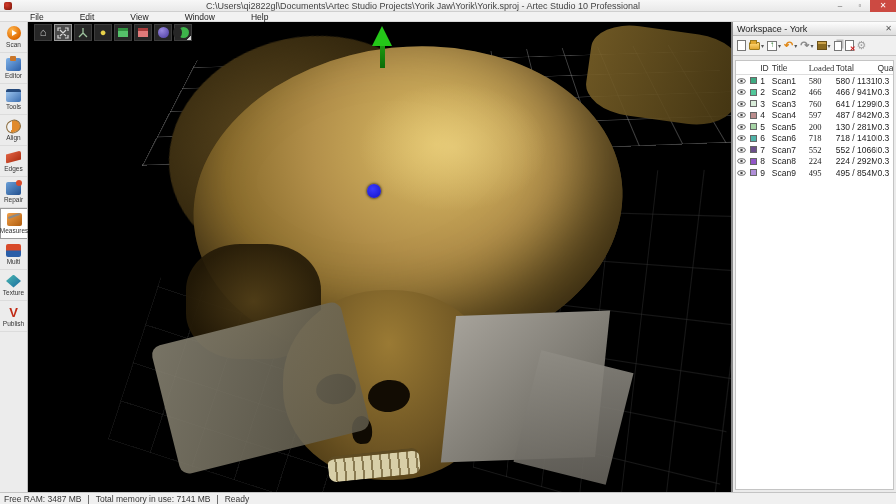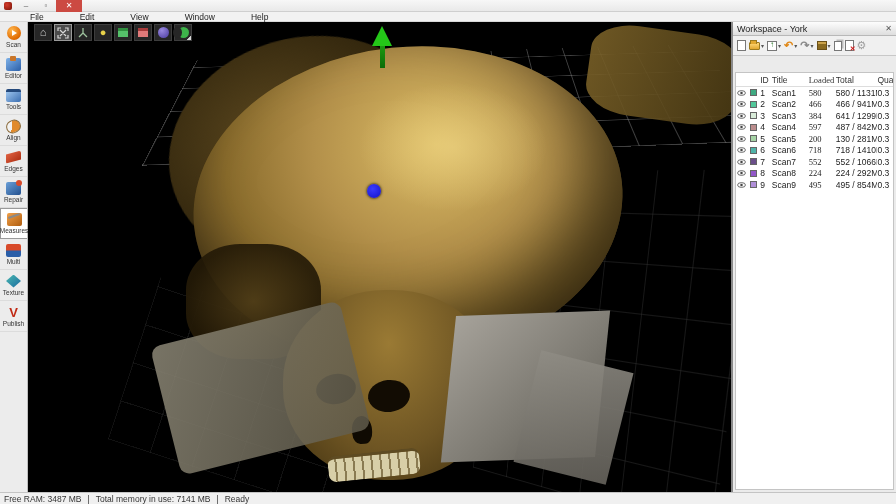--- a/index.html
+++ b/index.html
@@ -113,21 +113,21 @@
   .mini-save { width:10px; height:10px; background:#fff; border:1px solid #777; position:relative; }
   .mini-save::after { content:"↑"; position:absolute; left:2px; top:-2px; font-size:8px; color:#2a7a2a; }
   .undo-g { color:#e08818; font-weight:bold; }
   .redo-g { color:#8a8a8a; font-weight:bold; }
   .mini-box { width:10px; height:9px; background:linear-gradient(#caa24a 35%,#8a6a20 35%); border:1px solid #6a5018; }
   .mini-copy { width:8px; height:10px; background:#fff; border:1px solid #777; box-shadow:2px -2px 0 -0.5px #bbb; }
   .mini-del { width:9px; height:11px; background:#fff; border:1px solid #777; position:relative; }
   .mini-del::after { content:"✕"; position:absolute; right:-3px; bottom:-3px; font-size:7px; color:#c22; font-weight:bold; }
   .gear-g { color:#a0a0a0; }
 
-  .scan-table { flex:1; background:#fff; margin:16px 2px 2px 2px; border:1px solid #c4c4c4; overflow:hidden; }
+  .scan-table { flex:1; background:#fff; margin:4px 2px 2px 2px; border:1px solid #c4c4c4; overflow:hidden; }
   .thead, .trow { display:flex; align-items:center; font-size:8.5px; color:#222; }
   .thead { height:14px; border-bottom:1px solid #ddd; color:#333; }
   .trow { height:11.5px; }
   .cell { display:flex; align-items:center; overflow:hidden; white-space:nowrap; }
   .c-eye { width:12px; justify-content:center; }
   .c-sw { width:13px; justify-content:center; }
   .c-id { width:12px; }
   .c-title { width:38px; }
   .c-loaded { width:28px;font-family:Liberation Serif, serif; }
   .c-total { width:43px; }
@@ -136,20 +136,21 @@
   .eyesvg { width:9px; height:6px; }
 
   
   .statusbar { height:12px; background:#f0f0f0; border-top:1px solid #c4c4c4; display:flex; align-items:center; gap:6px; padding-left:4px; font-size:8.5px; color:#333; }
 </style>
 </head>
 <body>
 
 <div class="titlebar">
   <span class="app-icon"></span>
+  <span class="win-title">C:\Users\qi2822gl\Documents\Artec Studio Projects\Yorik Jaw\Yorik\Yorik.sproj - Artec Studio 10 Professional</span>
   <span class="win-controls">
     <span class="win-btn">–</span>
     <span class="win-btn">▫</span>
     <span class="win-btn close">✕</span>
   </span>
 </div>
 
 <div class="menubar">
   <span class="menu-item">File</span>
   <span class="menu-item">Edit</span>
@@ -348,21 +349,21 @@
             <svg class="eyesvg" viewBox="0 0 16 10">
               <ellipse cx="8" cy="5" rx="7" ry="4.2" fill="none" stroke="#444" stroke-width="1.4"></ellipse>
               <circle cx="8" cy="5" r="2.2" fill="#444"></circle>
             </svg>
           </span>
         <span class="cell c-sw">
             <span class="swatch" style="background: rgb(217, 236, 217);"></span>
           </span>
         <span class="cell c-id">3</span>
         <span class="cell c-title">Scan3</span>
-        <span class="cell c-loaded">384</span>
+        <span class="cell c-loaded">760</span>
         <span class="cell c-total">641 / 1299Mb</span>
         <span class="cell c-quality">0.3</span>
       </div>
       <div class="trow">
         <span class="cell c-eye">
             <svg class="eyesvg" viewBox="0 0 16 10">
               <ellipse cx="8" cy="5" rx="7" ry="4.2" fill="none" stroke="#444" stroke-width="1.4"></ellipse>
               <circle cx="8" cy="5" r="2.2" fill="#444"></circle>
             </svg>
           </span>

